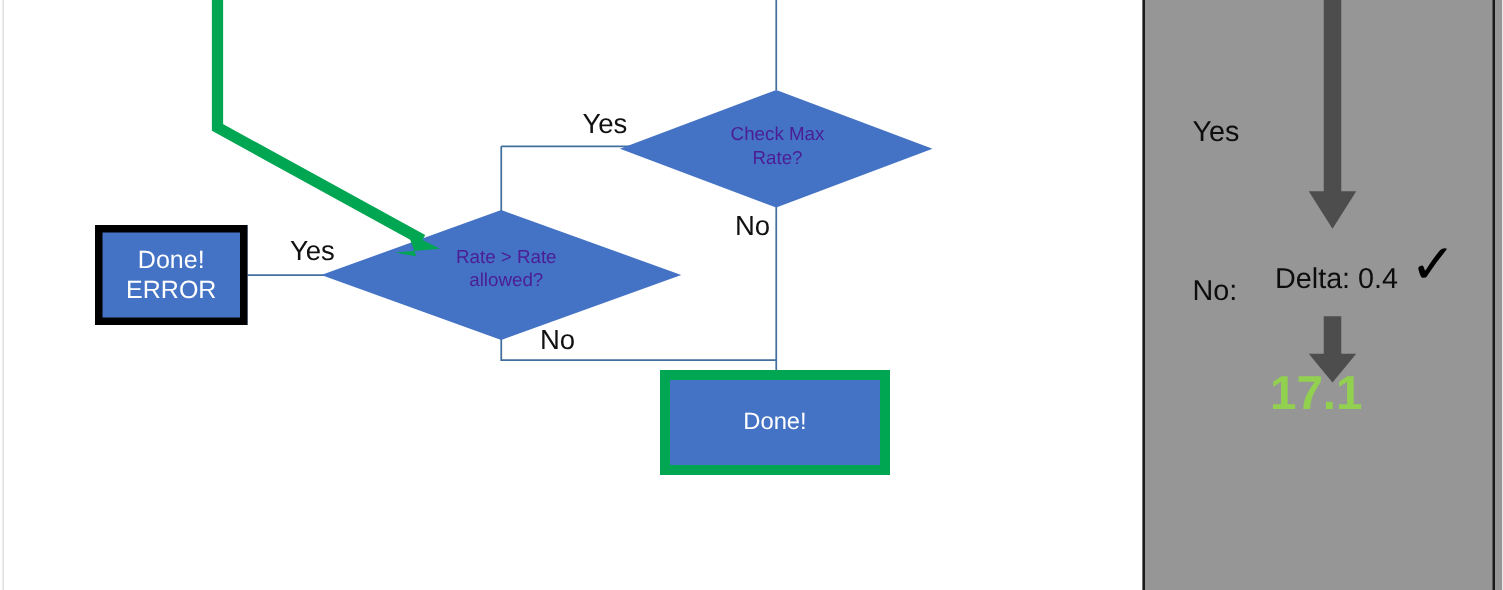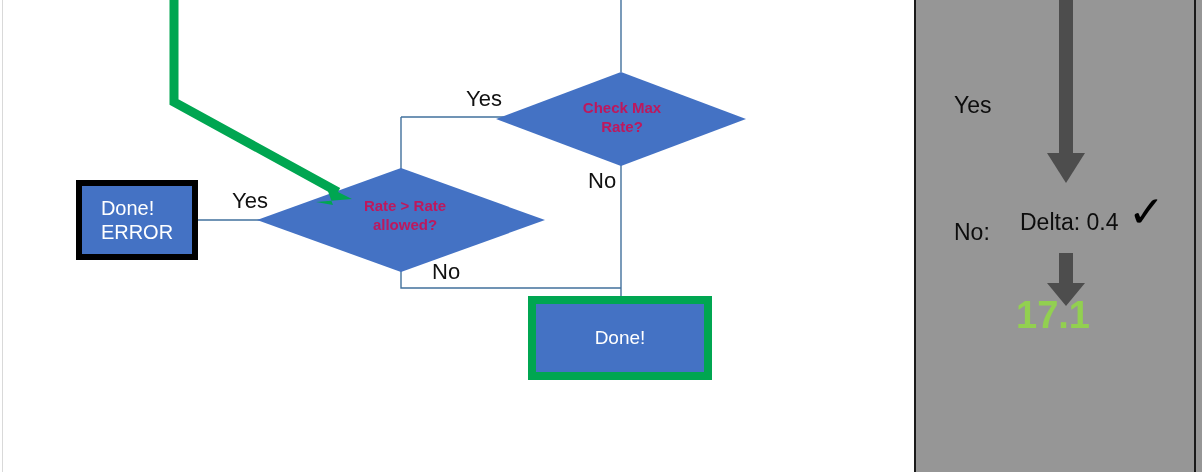--- a/index.html
+++ b/index.html
@@ -11,32 +11,32 @@
   }
   #stage{position:relative;width:1202px;height:472px;overflow:hidden;background:#fff;}
 
   
   #slide-left{position:absolute;left:0;top:0;width:915px;height:472px;background:#ffffff;}
   .slide-edge{position:absolute;left:2px;top:0;width:1px;height:472px;background:#d9d9d9;}
 
   .flow-svg{position:absolute;left:0;top:0;width:915px;height:472px;}
 
   .node{position:absolute;display:flex;align-items:center;justify-content:center;
-        text-align:left;color:#ffffff;box-sizing:border-box;line-height:1.22;}
+        text-align:center;color:#ffffff;box-sizing:border-box;line-height:1.22;}
 
   
   .rect{background:#4472C4;}
   #node-done-error{left:76px;top:180px;width:122px;height:80px;
                    border:6px solid #000000;font-size:20px;}
   #node-done{left:528px;top:296px;width:184px;height:84px;
              border:8px solid #00A651;font-size:19px;}
 
   
   .diamond-label{position:absolute;display:flex;align-items:center;justify-content:center;
-                 text-align:center;color:#be185d;font-size:15px;line-height:1.25;font-weight:bold;}
+                 text-align:center;color:#4c1d95;font-size:15px;line-height:1.25;}
   #label-rate{left:330px;top:188px;width:150px;height:56px;}
   #label-checkmax{left:552px;top:90px;width:140px;height:56px;}
 
   
   .edge-label{position:absolute;color:#111111;font-size:22px;line-height:1;white-space:nowrap;}
   #edge-yes-error{left:232px;top:190px;}
   #edge-yes-checkmax{left:466px;top:88px;}
   #edge-no-checkmax{left:588px;top:170px;}
   #edge-no-rate{left:432px;top:261px;}
 

